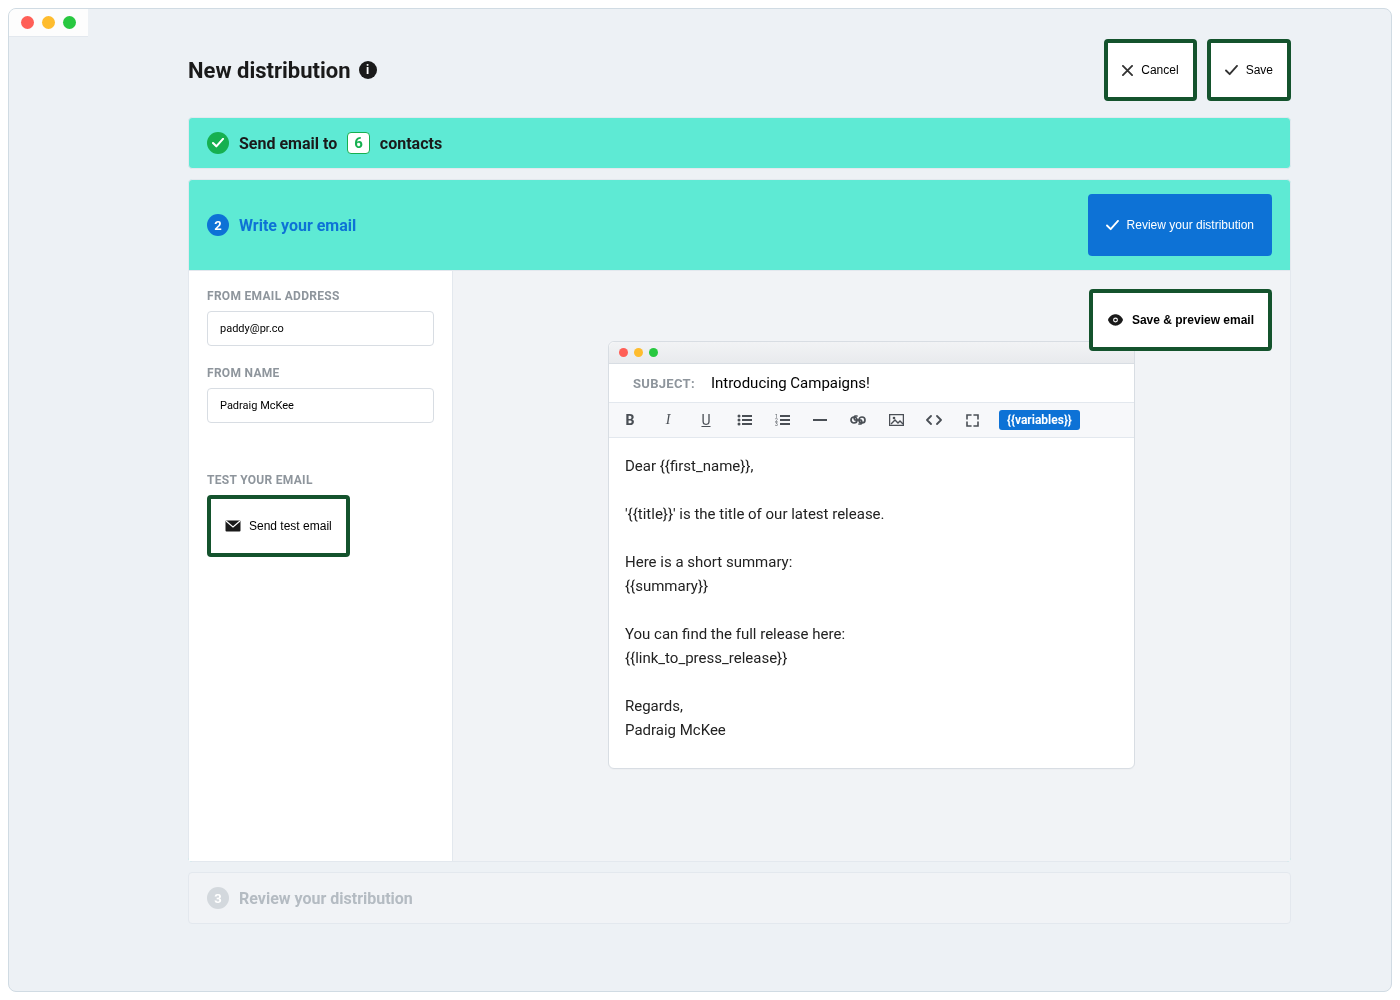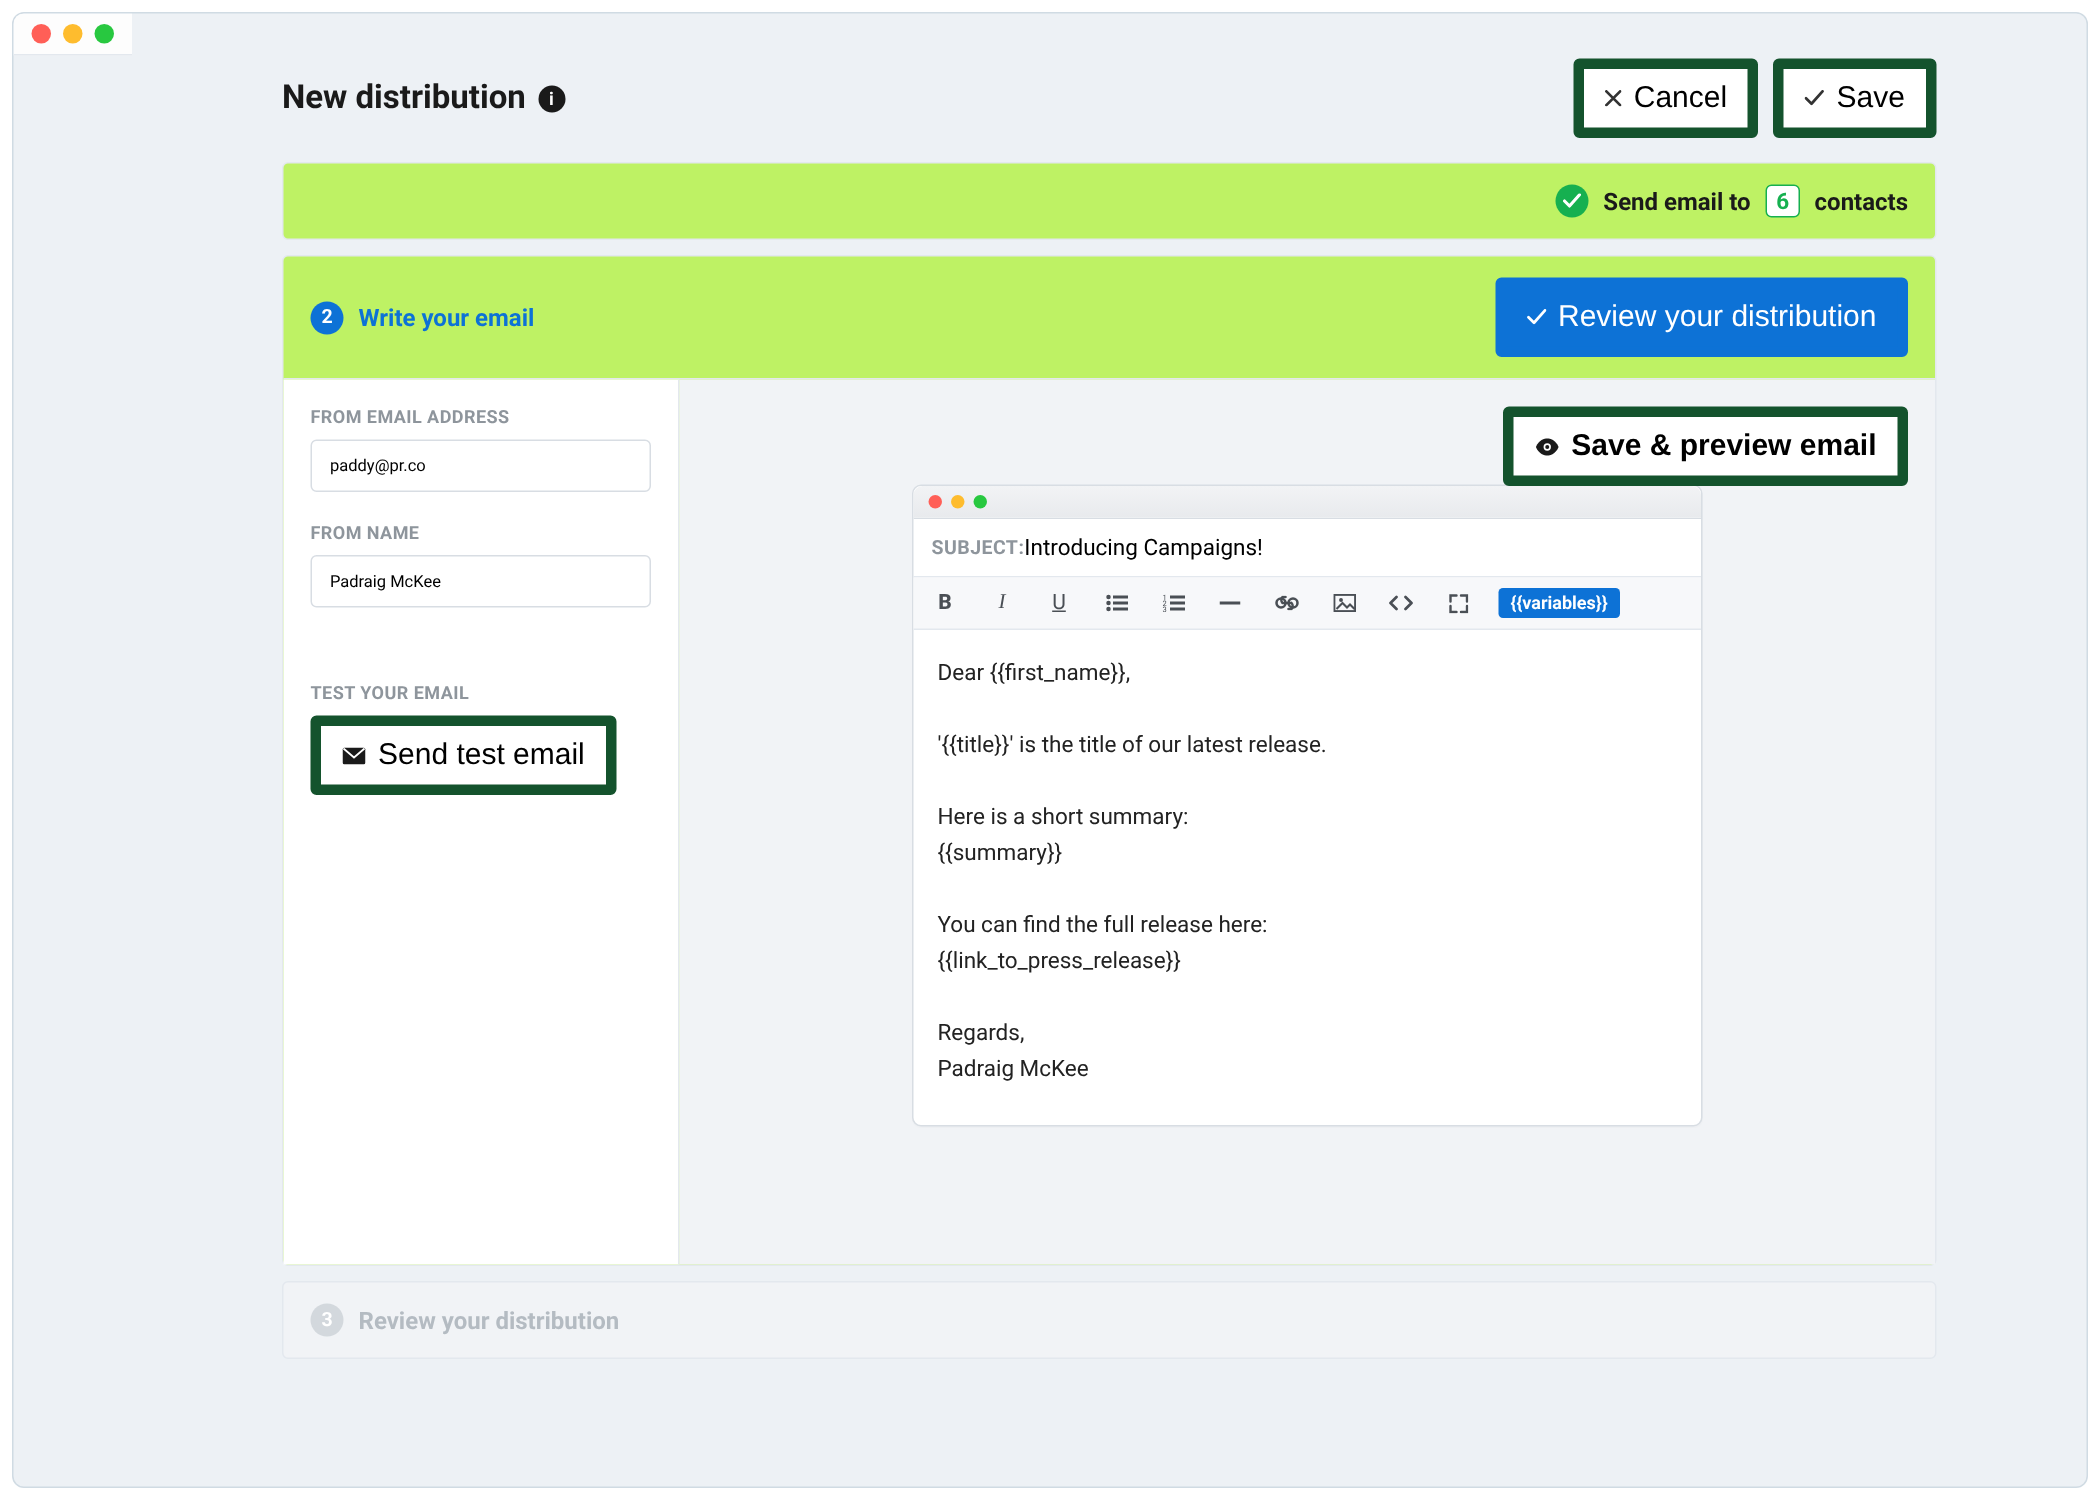--- a/index.html
+++ b/index.html
@@ -56,31 +56,30 @@
     font-size: 22px;
     font-weight: 700;
   }
   .info-circle {
     width: 18px; height: 18px; border-radius: 50%; background: #1a1a1a; color:#fff;
     display: inline-flex; align-items: center; justify-content: center;
     font-size: 12px; font-weight: 700;
   }
   .btn {
     display: inline-flex; align-items: center; gap: 8px;
-    background: #fff; border: 7px solid #14532d; border-radius: 4px;
-    padding: 8px 14px; font-size: 20px; font-weight: 500; cursor: pointer;
+    background: #fff; border: 4px solid #14532d; border-radius: 4px;
+    padding: 20px 14px; font-size: 12px; font-weight: 500; cursor: pointer;
   }
   .btn-primary {
     background: #0d72d6; border-color: #0d72d6; color: #fff;
   }
 
   .panel {
-    background: #bef264; border: 1px solid #e3e8ee; border-radius: 4px;
+    background: #5eead4; border: 1px solid #e3e8ee; border-radius: 4px;
     margin-bottom: 10px;
-    justify-content: flex-end;
   }
 
   
   .step1 {
     display: flex; align-items: center; gap: 10px;
     padding: 14px 18px; font-size: 16px; font-weight: 700;
   }
   .check-circle {
     width: 22px; height: 22px; border-radius: 50%; background: #16b050;
     display: inline-flex; align-items: center; justify-content: center;
@@ -135,22 +134,22 @@
     margin-top: 52px;
     box-shadow: 0 1px 1px rgba(0,0,0,0.02);
   }
   .editor-titlebar {
     height: 22px; background: linear-gradient(#f2f3f5,#e8eaed);
     display: flex; align-items: center; gap: 6px; padding: 0 10px;
     border-bottom: 1px solid #d8dde3; border-radius: 6px 6px 0 0;
   }
   .mini-dot { width: 9px; height: 9px; border-radius: 50%; }
   .subject-row {
-    display: flex; align-items: center; gap: 0;
-    padding: 10px 12px; border-bottom: 1px solid #e3e8ee;
+    display: flex; align-items: center; gap: 16px;
+    padding: 10px 24px; border-bottom: 1px solid #e3e8ee;
     font-size: 15px;
   }
   .subject-label { color:#8e959c; font-weight:700; letter-spacing:0.3px; font-size:13px; }
   .subject-input { border:none; outline:none; flex:1; font-size:15px; font-family:inherit; }
 
   .toolbar {
     display: flex; align-items: center; gap: 16px;
     padding: 6px 10px; border-bottom: 1px solid #e3e8ee;
     background: #f7f8fa;
   }

